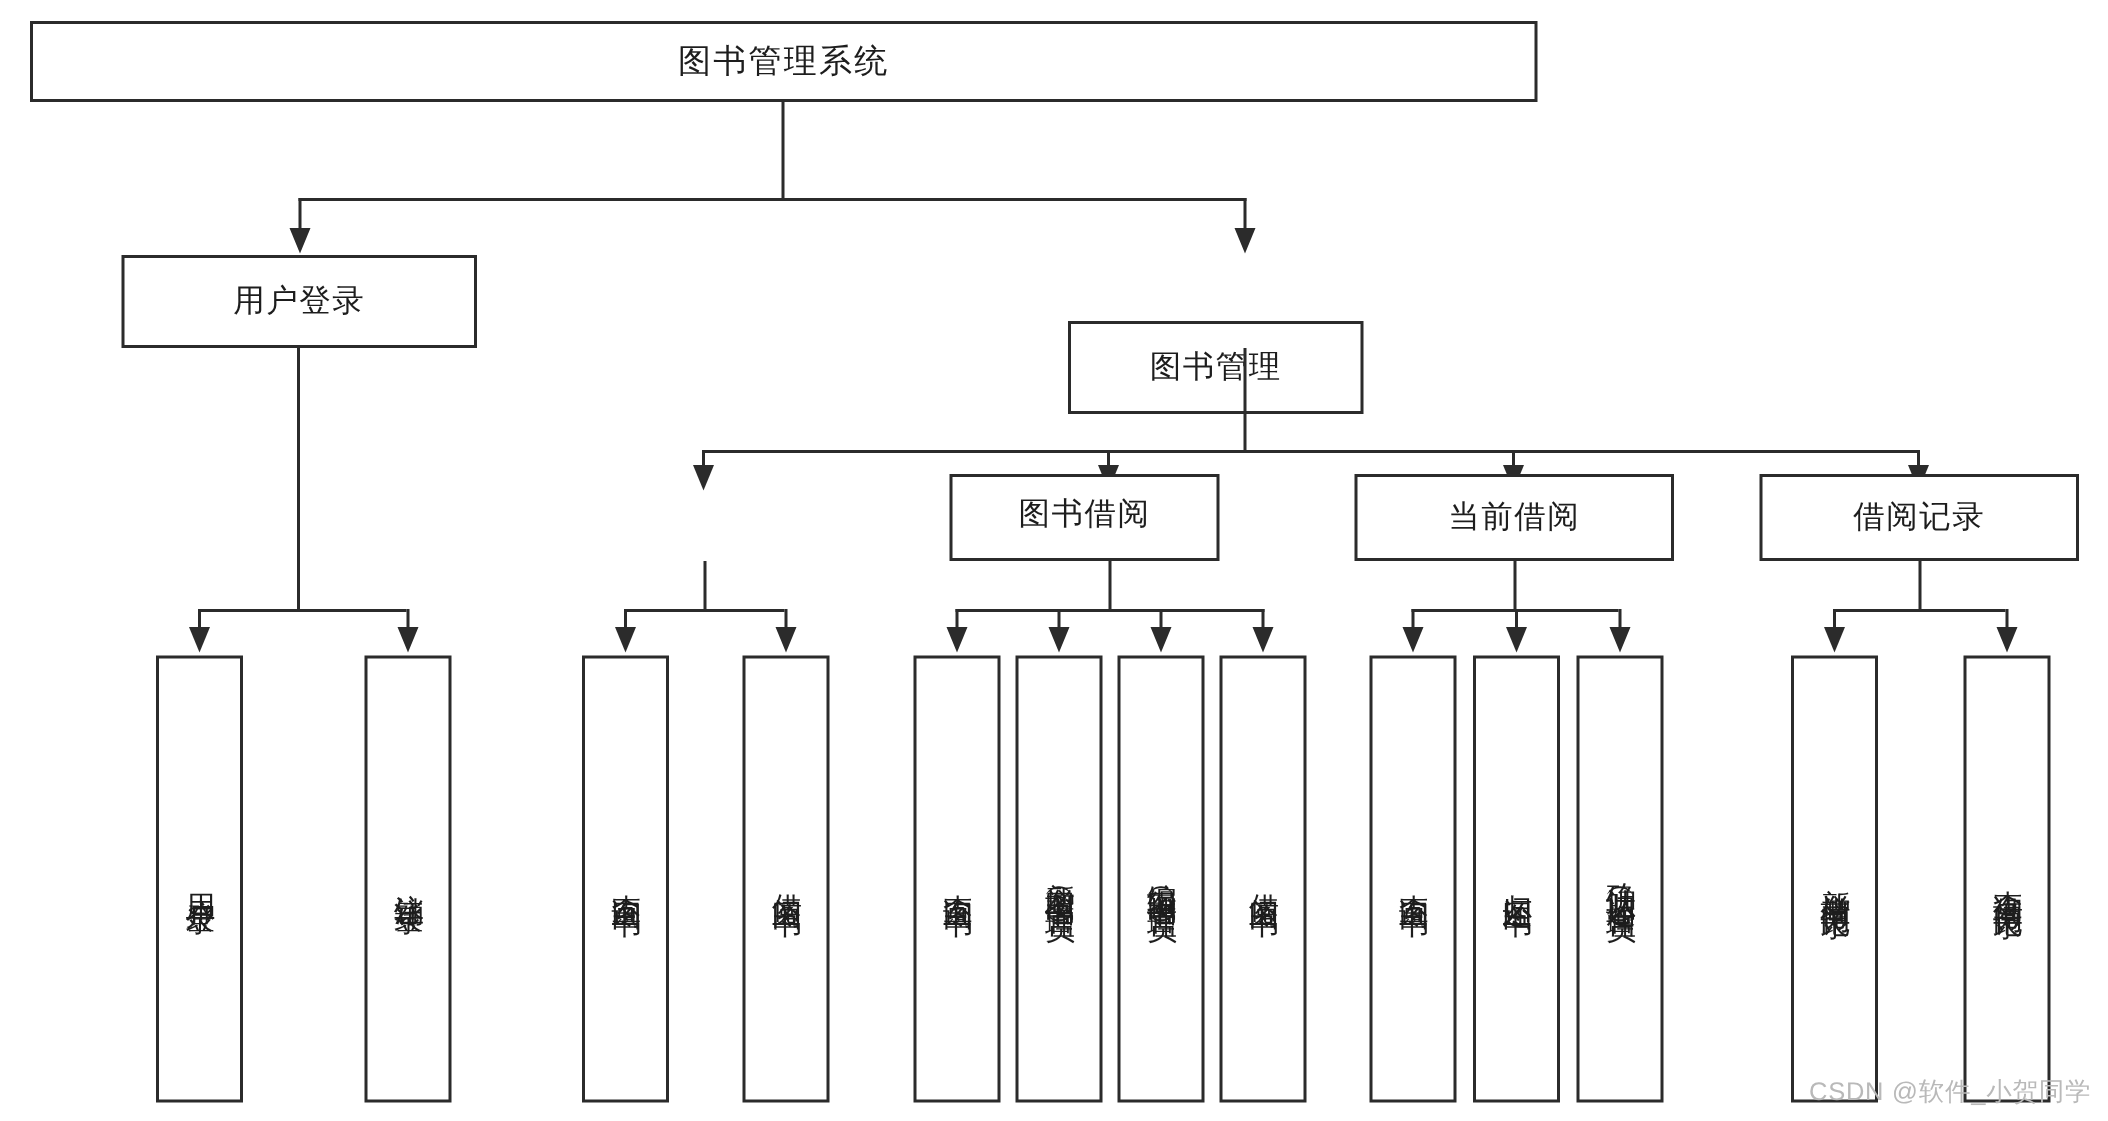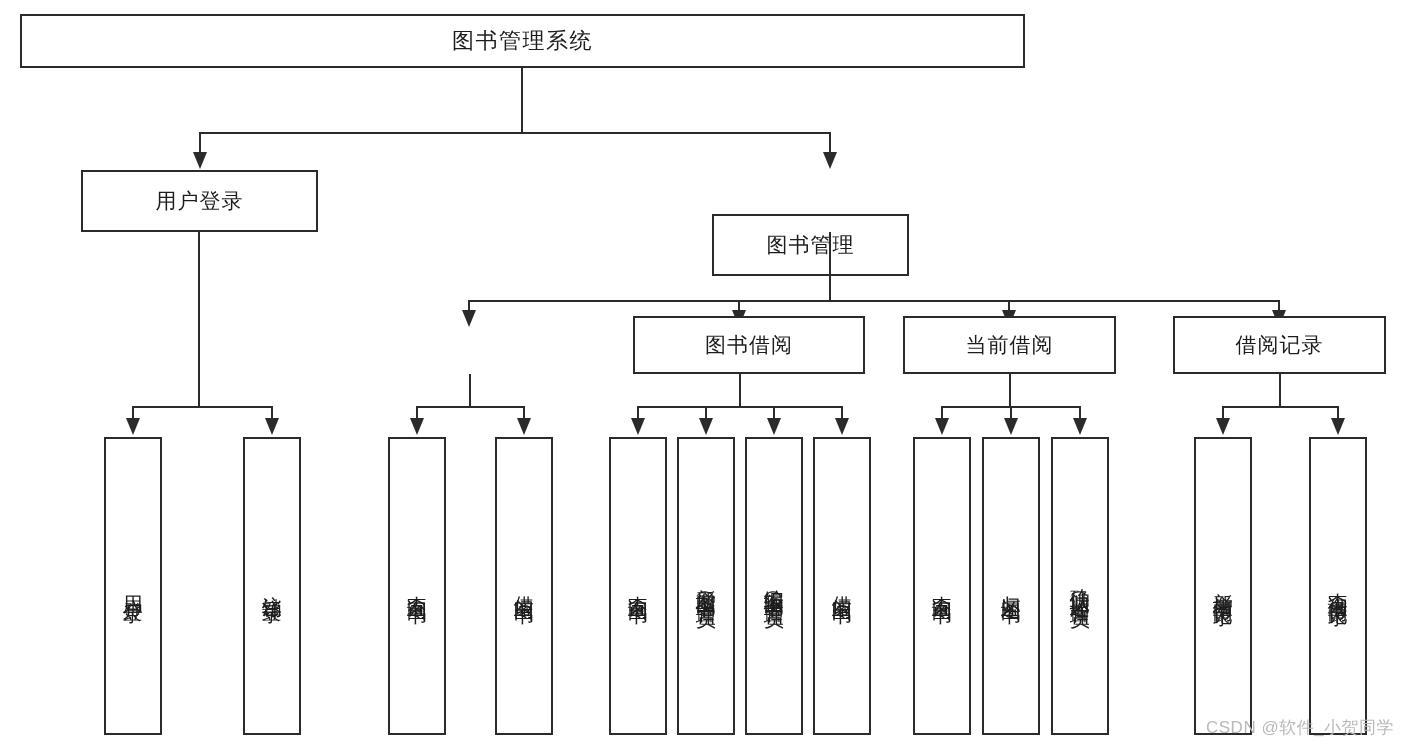--- a/index.html
+++ b/index.html
@@ -114,21 +114,21 @@
   <div class="hline" style="left:468px; top:300px; width:812px;"></div>
   <div class="vline" style="left:468px; top:300px; height:14px;"></div>
   <div class="vline" style="left:738px; top:300px; height:14px;"></div>
   <div class="vline" style="left:1008px; top:300px; height:14px;"></div>
   <div class="vline" style="left:1278px; top:300px; height:14px;"></div>
   <div class="arrow" style="left:462px; top:310px;"></div>
   <div class="arrow" style="left:732px; top:310px;"></div>
   <div class="arrow" style="left:1002px; top:310px;"></div>
   <div class="arrow" style="left:1272px; top:310px;"></div>
 
-  <div class="node horiz" style="left:633px; top:316px; width:232px; height:58px;">
+  <div class="node horiz" style="left:633px; top:316px; width:180px; height:58px;font-family:Liberation Mono, monospace;">
     <span>图书借阅</span>
   </div>
   <div class="node horiz" style="left:1173px; top:316px; width:213px; height:58px;">
     <span>借阅记录</span>
   </div>
   <div class="node horiz" style="left:903px; top:316px; width:213px; height:58px;">
     <span>当前借阅</span>
   </div>
 
   <div class="vline" style="left:469px; top:374px; height:34px;"></div>

